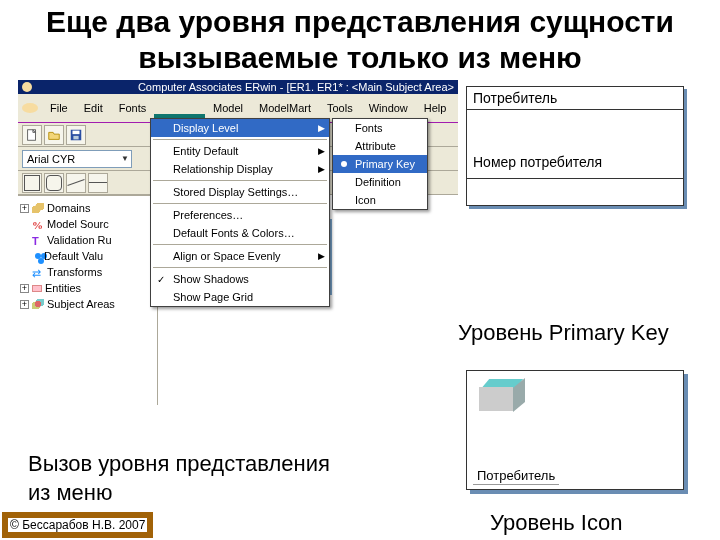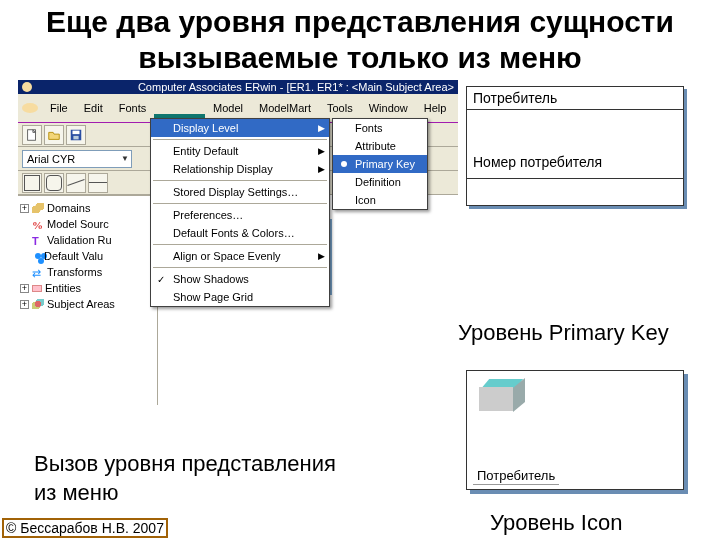--- a/index.html
+++ b/index.html
@@ -2,23 +2,23 @@
 <html><head>
 <meta charset="utf-8">
 <style>
   * { box-sizing: border-box; margin: 0; padding: 0; font-family: Arial, sans-serif; }
   body { width: 720px; height: 540px; background: #fff; position: relative; }
 
   .slide-title { font-size: 30px; text-align: center; padding: 4px 24px 8px; line-height: 1.2; font-weight: bold; }
 
   .captions { position: absolute; }
   .cap-pk { left: 458px; top: 320px; font-size: 22px; }
-  .cap-call { left: 34px; top: 450px; font-size: 22px; line-height: 1.3; }
+  .cap-call { left: 28px; top: 450px; font-size: 22px; line-height: 1.3; }
   .cap-icon { left: 490px; top: 510px; font-size: 22px; }
-  .copyright { position: absolute; left: 2px; bottom: 2px; font-size: 14px; border: 2px solid #a16207; padding: 0 2px; text-align: right; }
+  .copyright { position: absolute; left: 2px; bottom: 2px; font-size: 12px; border: 6px solid #a16207; padding: 0 2px; text-align: right; }
 
   
   .erwin { position: absolute; left: 18px; top: 80px; width: 440px; height: 340px; }
   .titlebar { height: 14px; background: linear-gradient(#0a246a, #0a246a); color: #fff; display: flex; align-items: center; font-size: 11px; padding: 0 4px; gap: 4px; justify-content: space-between; }
   .titlebar .erwin-dot { width: 10px; height: 10px; background: #f7dca0; border-radius: 50%; margin-right: 2px; }
   .menubar { height: 29px; background: #ece9d8; border-bottom: 1px solid #a21caf; display: flex; align-items: center; font-size: 11px; }
   .menubar span { padding: 2px 8px; }
   .menubar .active { background: #0f766e; color: #fff; margin-top: 28px; }
   .menubar .erwin-dot2 { width: 10px; height: 10px; background: #f7dca0; border-radius: 50%; margin: 0 4px; }
 

